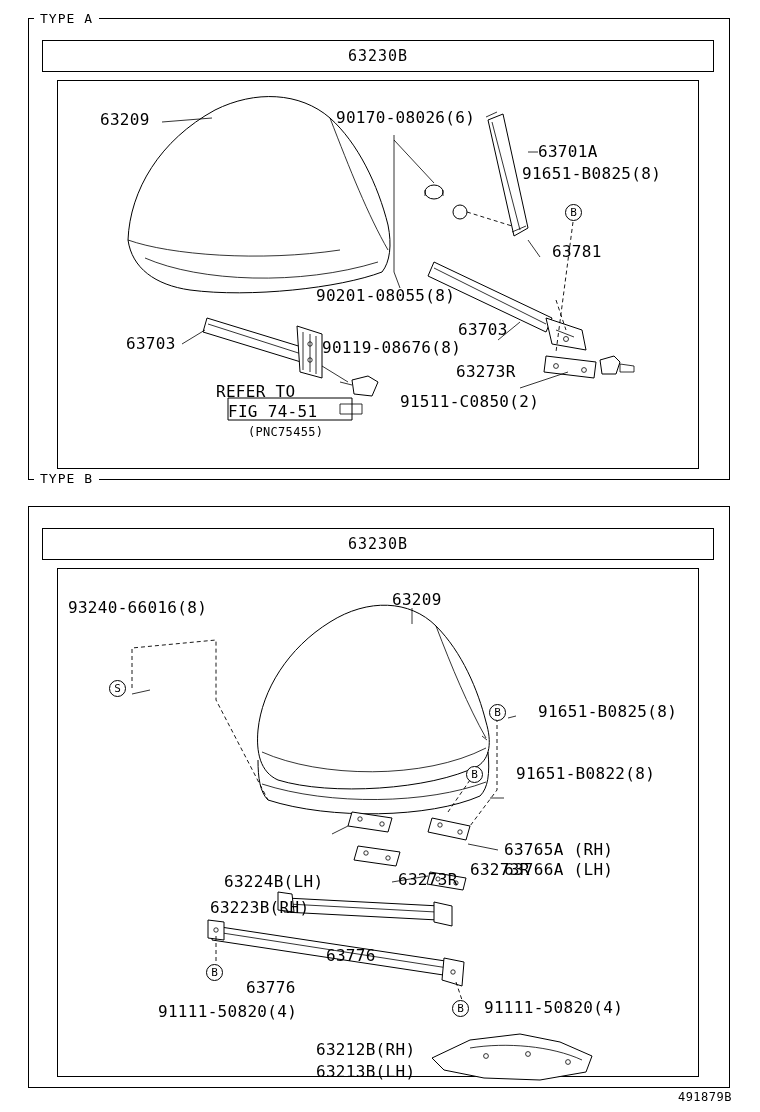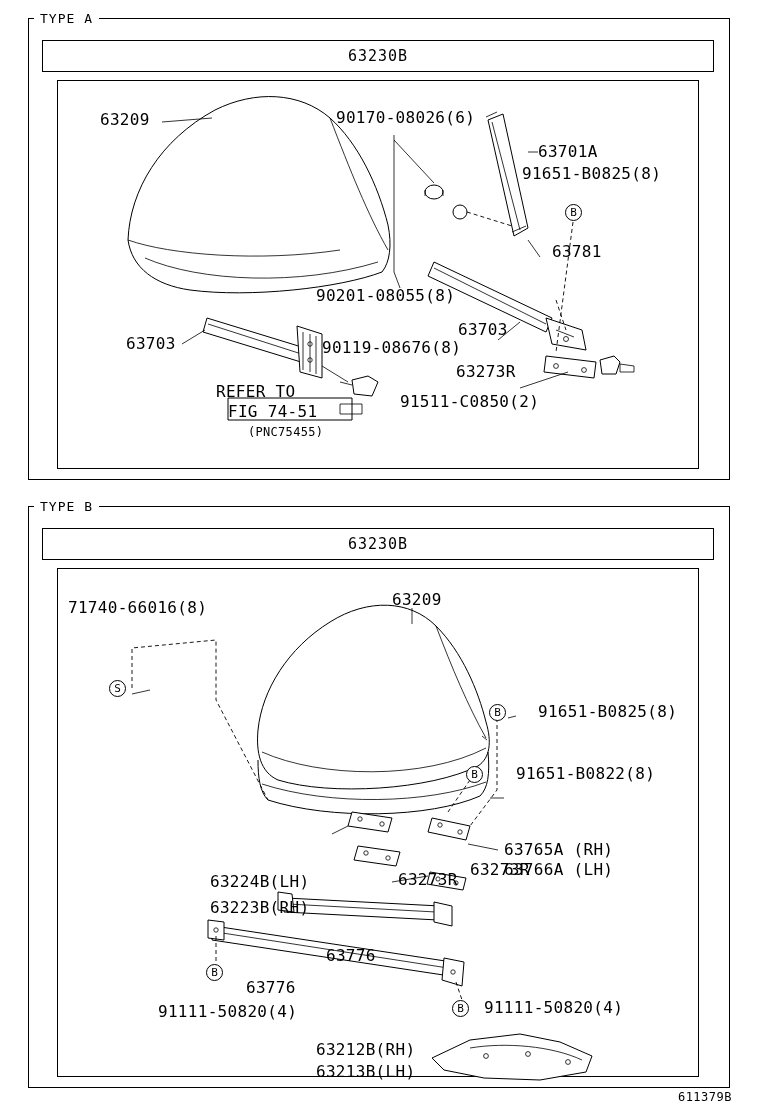--- a/index.html
+++ b/index.html
@@ -30,21 +30,21 @@
 
   .type-label {
     position: absolute;
     background: #ffffff;
     font-size: 13px;
     letter-spacing: 1px;
     padding: 0 6px;
     line-height: 14px;
   }
   .type-a-label { left: 34px; top: 12px; }
-  .type-b-label { left: 34px; top: 500px; }
+  .type-b-label { left: 34px; top: 472px; }
 
   .band {
     position: absolute;
     border: 1px solid #000;
     text-align: center;
     font-size: 15px;
     letter-spacing: 1px;
     box-sizing: border-box;
   }
   .band-a { left: 42px; top: 40px; width: 672px; height: 32px; line-height: 30px; }
@@ -251,36 +251,36 @@
   <div class="lbl" style="left:316px; top:288px;">90201-08055(8)</div>
   <div class="lbl" style="left:458px; top:322px;">63703</div>
   <div class="lbl" style="left:126px; top:336px;">63703</div>
   <div class="lbl" style="left:322px; top:340px;text-align:center;">90119-08676(8)</div>
   <div class="lbl" style="left:456px; top:364px;">63273R</div>
   <div class="lbl" style="left:400px; top:394px;">91511-C0850(2)</div>
   <div class="lbl" style="left:216px; top:384px;">REFER TO</div>
   <div class="lbl" style="left:228px; top:404px;">FIG 74-51</div>
   <div class="lbl small" style="left:220px; top:424px;margin-left:28px;">(PNC75455)</div>
 
-  <div class="lbl" style="left:68px; top:600px;">71740-66016(8)</div>
+  <div class="lbl" style="left:68px; top:600px;">93240-66016(8)</div>
   <div class="circ" style="left:109px; top:680px;">S</div>
   <div class="lbl" style="left:392px; top:592px;">63209</div>
   <div class="circ" style="left:489px; top:704px;">B</div>
   <div class="lbl" style="left:538px; top:704px;">91651-B0825(8)</div>
   <div class="circ" style="left:466px; top:766px;">B</div>
   <div class="lbl" style="left:516px; top:766px;">91651-B0822(8)</div>
   <div class="lbl" style="left:504px; top:842px;">63765A (RH)</div>
   <div class="lbl" style="left:504px; top:862px;">63766A (LH)</div>
   <div class="lbl" style="left:210px; top:892px;margin-top:8px;">63223B(RH)</div>
-  <div class="lbl" style="left:210px; top:874px;">63224B(LH)</div>
+  <div class="lbl" style="left:224px; top:874px;">63224B(LH)</div>
   <div class="lbl" style="left:398px; top:872px;">63273R</div>
   <div class="lbl" style="left:470px; top:862px;">63273R</div>
   <div class="lbl" style="left:326px; top:948px;">63776</div>
   <div class="lbl" style="left:246px; top:980px;">63776</div>
   <div class="circ" style="left:206px; top:964px;">B</div>
   <div class="circ" style="left:452px; top:1000px;">B</div>
   <div class="lbl" style="left:158px; top:1004px;">91111-50820(4)</div>
   <div class="lbl" style="left:484px; top:1000px;">91111-50820(4)</div>
   <div class="lbl" style="left:316px; top:1042px;">63212B(RH)</div>
   <div class="lbl" style="left:316px; top:1064px;">63213B(LH)</div>
 
-  <div class="footer-code">611379B</div>
+  <div class="footer-code">491879B</div>
 </div>
 
 </body></html>

